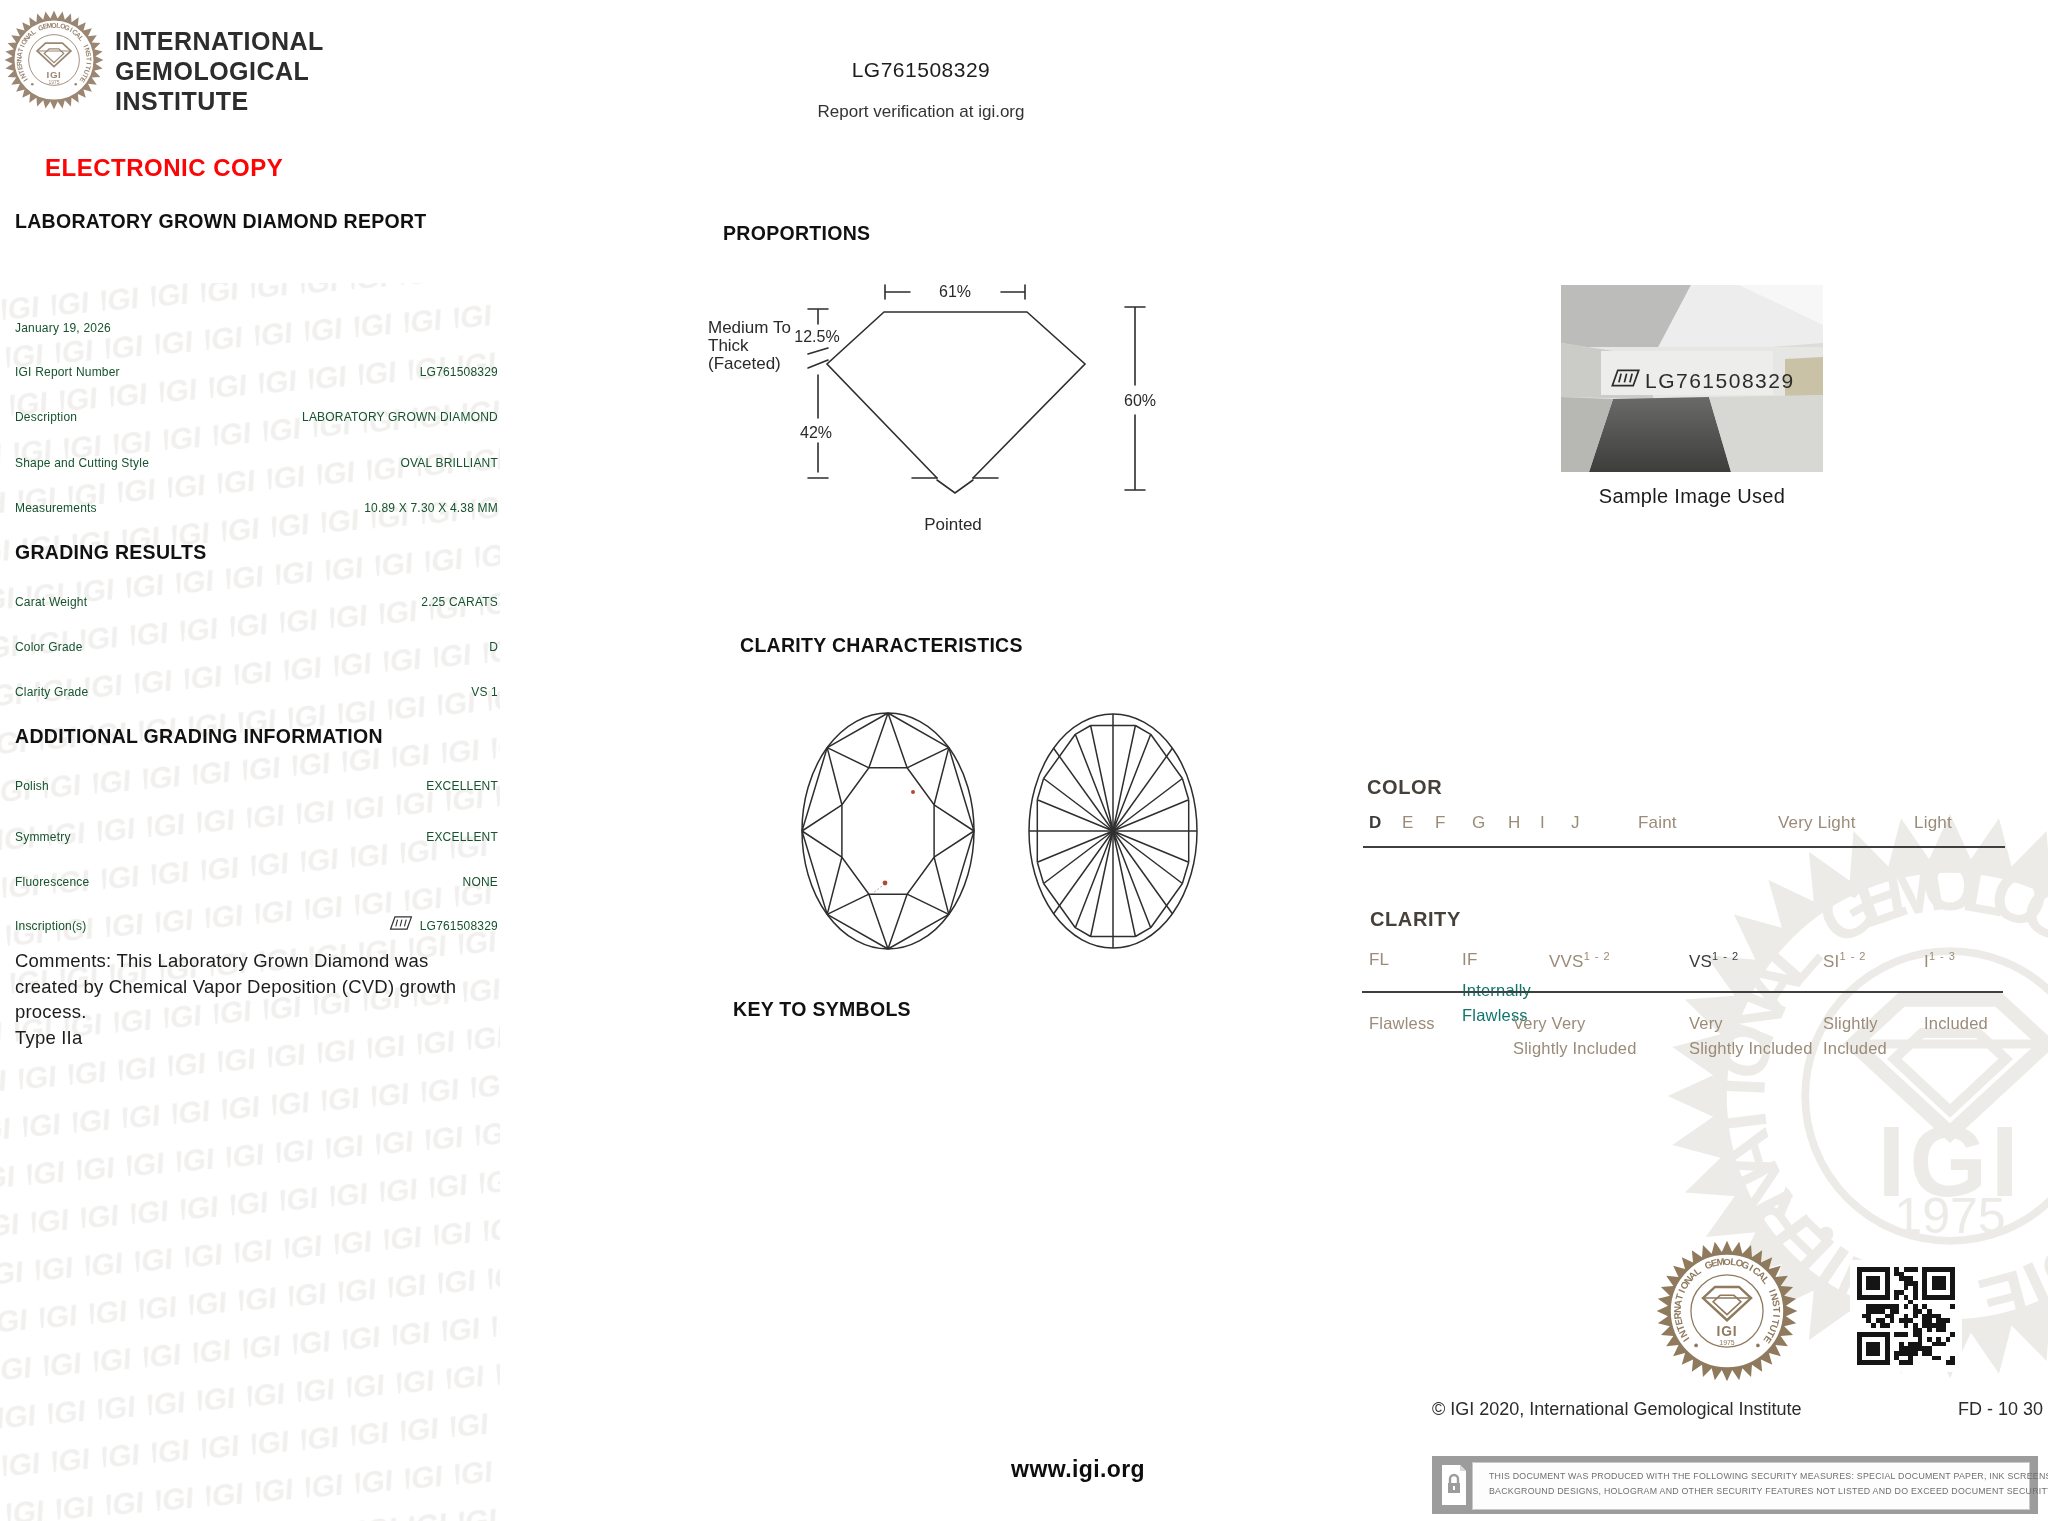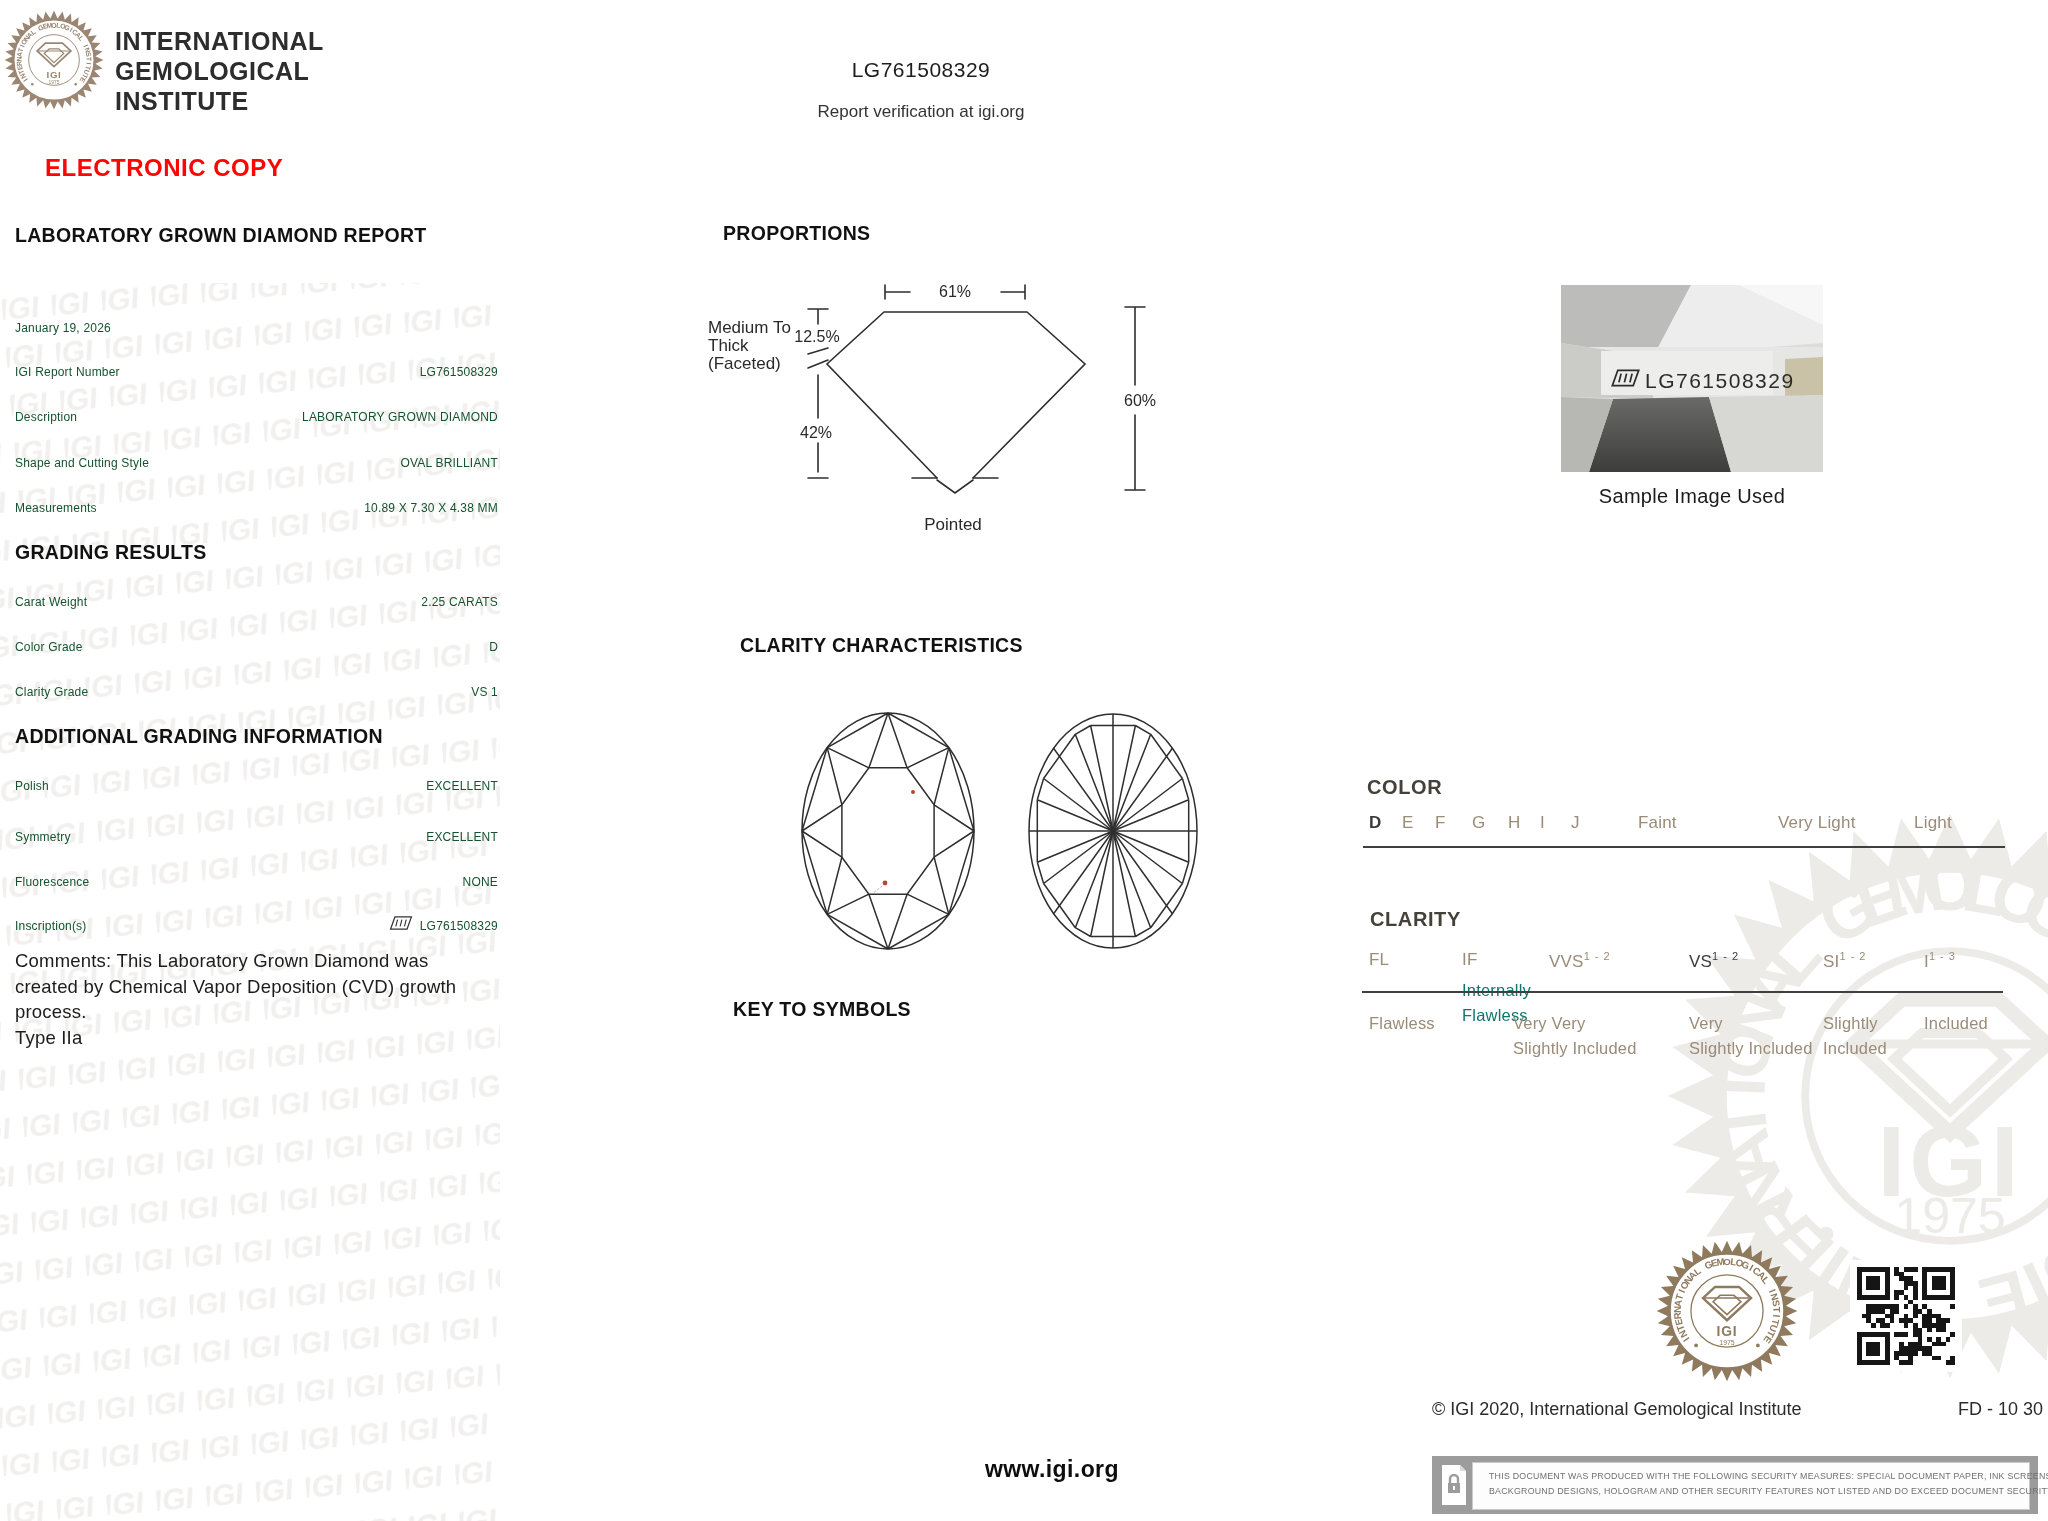--- a/index.html
+++ b/index.html
@@ -19,21 +19,21 @@
   .comments{position:absolute;left:15px;top:948px;width:474px;font-size:18.5px;line-height:25.5px;
             letter-spacing:.2px;color:#1c1c1c;z-index:2}
   .keyline{font-size:17.5px;line-height:22.5px;color:#2e2e2e}
   .caption{font-size:20px;color:#1c1c1c;text-align:center;letter-spacing:.3px}
   .scalehead{font-weight:bold;font-size:20px;letter-spacing:.6px;color:#45403a;white-space:nowrap}
   .grade{position:absolute;font-size:17px;letter-spacing:.2px;white-space:nowrap}
   .gradesup{font-size:11px;vertical-align:7px;letter-spacing:1px}
   .scaleline{position:absolute;height:2px;background:#3f3f3f;z-index:2}
   .desc{position:absolute;font-size:16.5px;line-height:25px;letter-spacing:.2px;white-space:nowrap}
   .copyright{font-size:18px;color:#2b2b2b;white-space:nowrap}
-  .website{font-weight:bold;font-size:23px;letter-spacing:.4px;color:#0d0d0d;text-align:left}
+  .website{font-weight:bold;font-size:23px;letter-spacing:.4px;color:#0d0d0d;text-align:right}
   .secbar{position:absolute;left:1432px;top:1456px;width:606px;height:58px;background:#9c9c9c;z-index:3}
   .secbox{position:absolute;left:40px;top:6px;width:556px;height:46px;background:#fdfdfd;border:1px solid #c9c9c9}
   .sectext{padding:6px 10px 0 16px;font-size:8.8px;line-height:15px;letter-spacing:.25px;color:#6f6f6f;white-space:nowrap}
 </style>
 </head>
 <body>
 
 <div id="page">
 
   <div class="abs" id="wm-tiles" style="left:0;top:283px;z-index:0"><svg width="500" height="1238">
@@ -144,21 +144,21 @@
     <div class="orgline">GEMOLOGICAL</div>
     <div class="orgline">INSTITUTE</div>
   </div>
   <div class="abs z2 ecopy" id="ecopy" style="left: 45px; top: 154px; color: rgb(251, 5, 5);">ELECTRONIC COPY</div>
 
   <div class="abs z2" style="left:700px;top:58px;width:442px">
     <div class="repnum">LG761508329</div>
     <div class="verif">Report verification at igi.org</div>
   </div>
 
-  <div class="abs z2 hdr" style="left:15px;top:224px">LABORATORY GROWN DIAMOND REPORT</div>
+  <div class="abs z2 hdr" style="left:15px;top:210px">LABORATORY GROWN DIAMOND REPORT</div>
   <div id="left-col">
       <div class="row" style="top:316px">
         <span class="lbl">January 19, 2026</span>
       </div>
       <div class="row" style="top:360px">
         <span class="lbl">IGI Report Number</span>
         <span class="val">
           <span>LG761508329</span>
         </span>
       </div>

